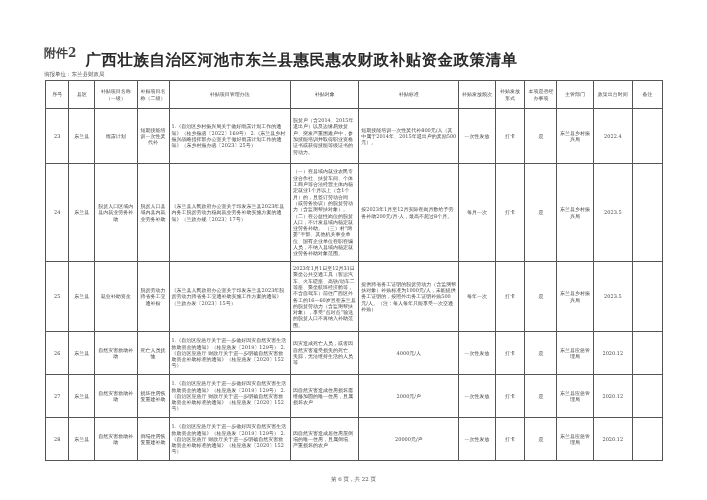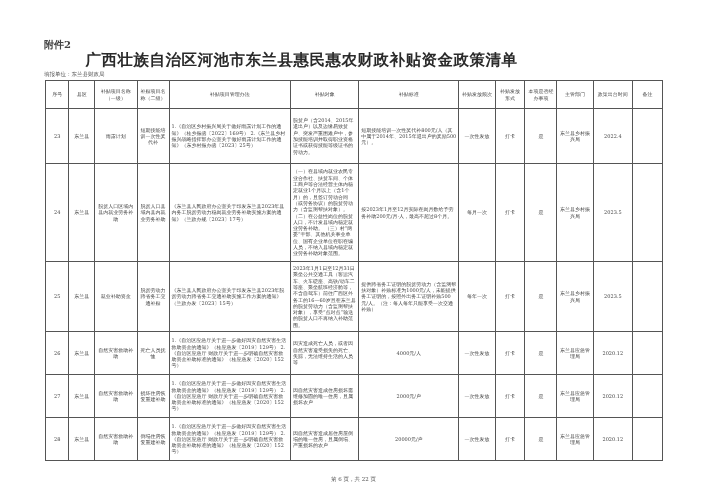--- a/index.html
+++ b/index.html
@@ -1,18 +1,18 @@
 <!DOCTYPE html>
 <html><head>
 <meta charset="utf-8">
 <style>
   html, body { margin: 0; padding: 0; background: #ffffff; }
   body { width: 707px; height: 500px; position: relative; overflow: hidden;
          font-family: "DejaVu Serif", "Liberation Serif", serif; color: #333; }
-  .attach { position: absolute; left: 44px; top: 38px; font-size: 10px; font-weight: bold; color: #444; }
+  .attach { position: absolute; left: 44px; top: 45px; font-size: 12px; font-weight: bold; color: #444; }
   .title { position: absolute; left: 0; width: 603px; top: 50px; text-align: center;
            font-size: 15.5px; font-weight: bold; color: #2a2a2a; letter-spacing: 0.5px; }
   .unit { position: absolute; left: 44px; top: 71px; font-size: 5.5px; color: #555; }
   table { position: absolute; left: 45px; top: 80px; width: 618px; border-collapse: collapse;
           table-layout: fixed; }
   td, th { border: 0.8px solid #555; font-size: 5px; line-height: 6.3px; color: #444;
            font-weight: normal; padding: 1px 2px; text-align: center; vertical-align: middle;
            word-break: break-all; overflow: hidden; }
   th { height: 25px; }
   td.left { text-align: left; }

